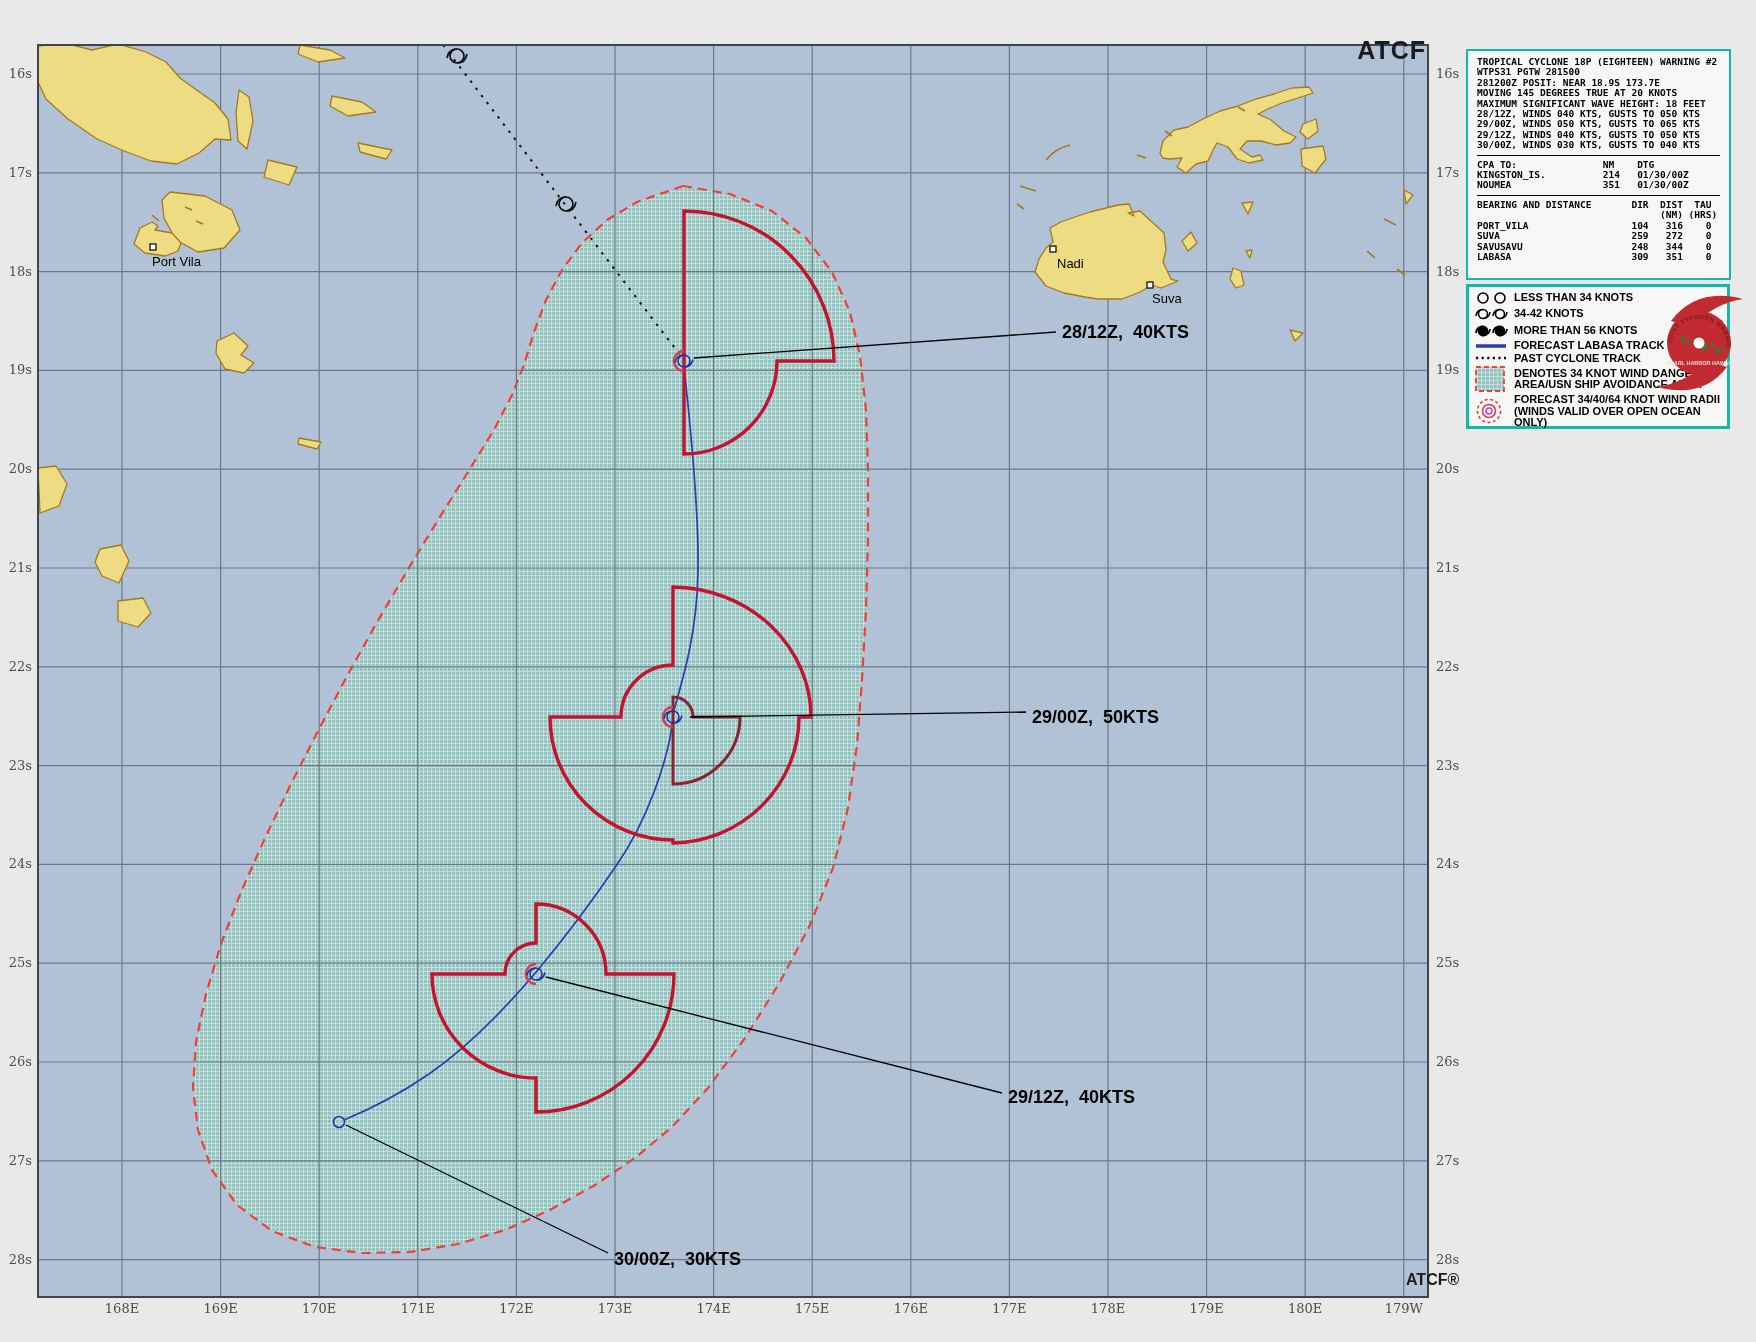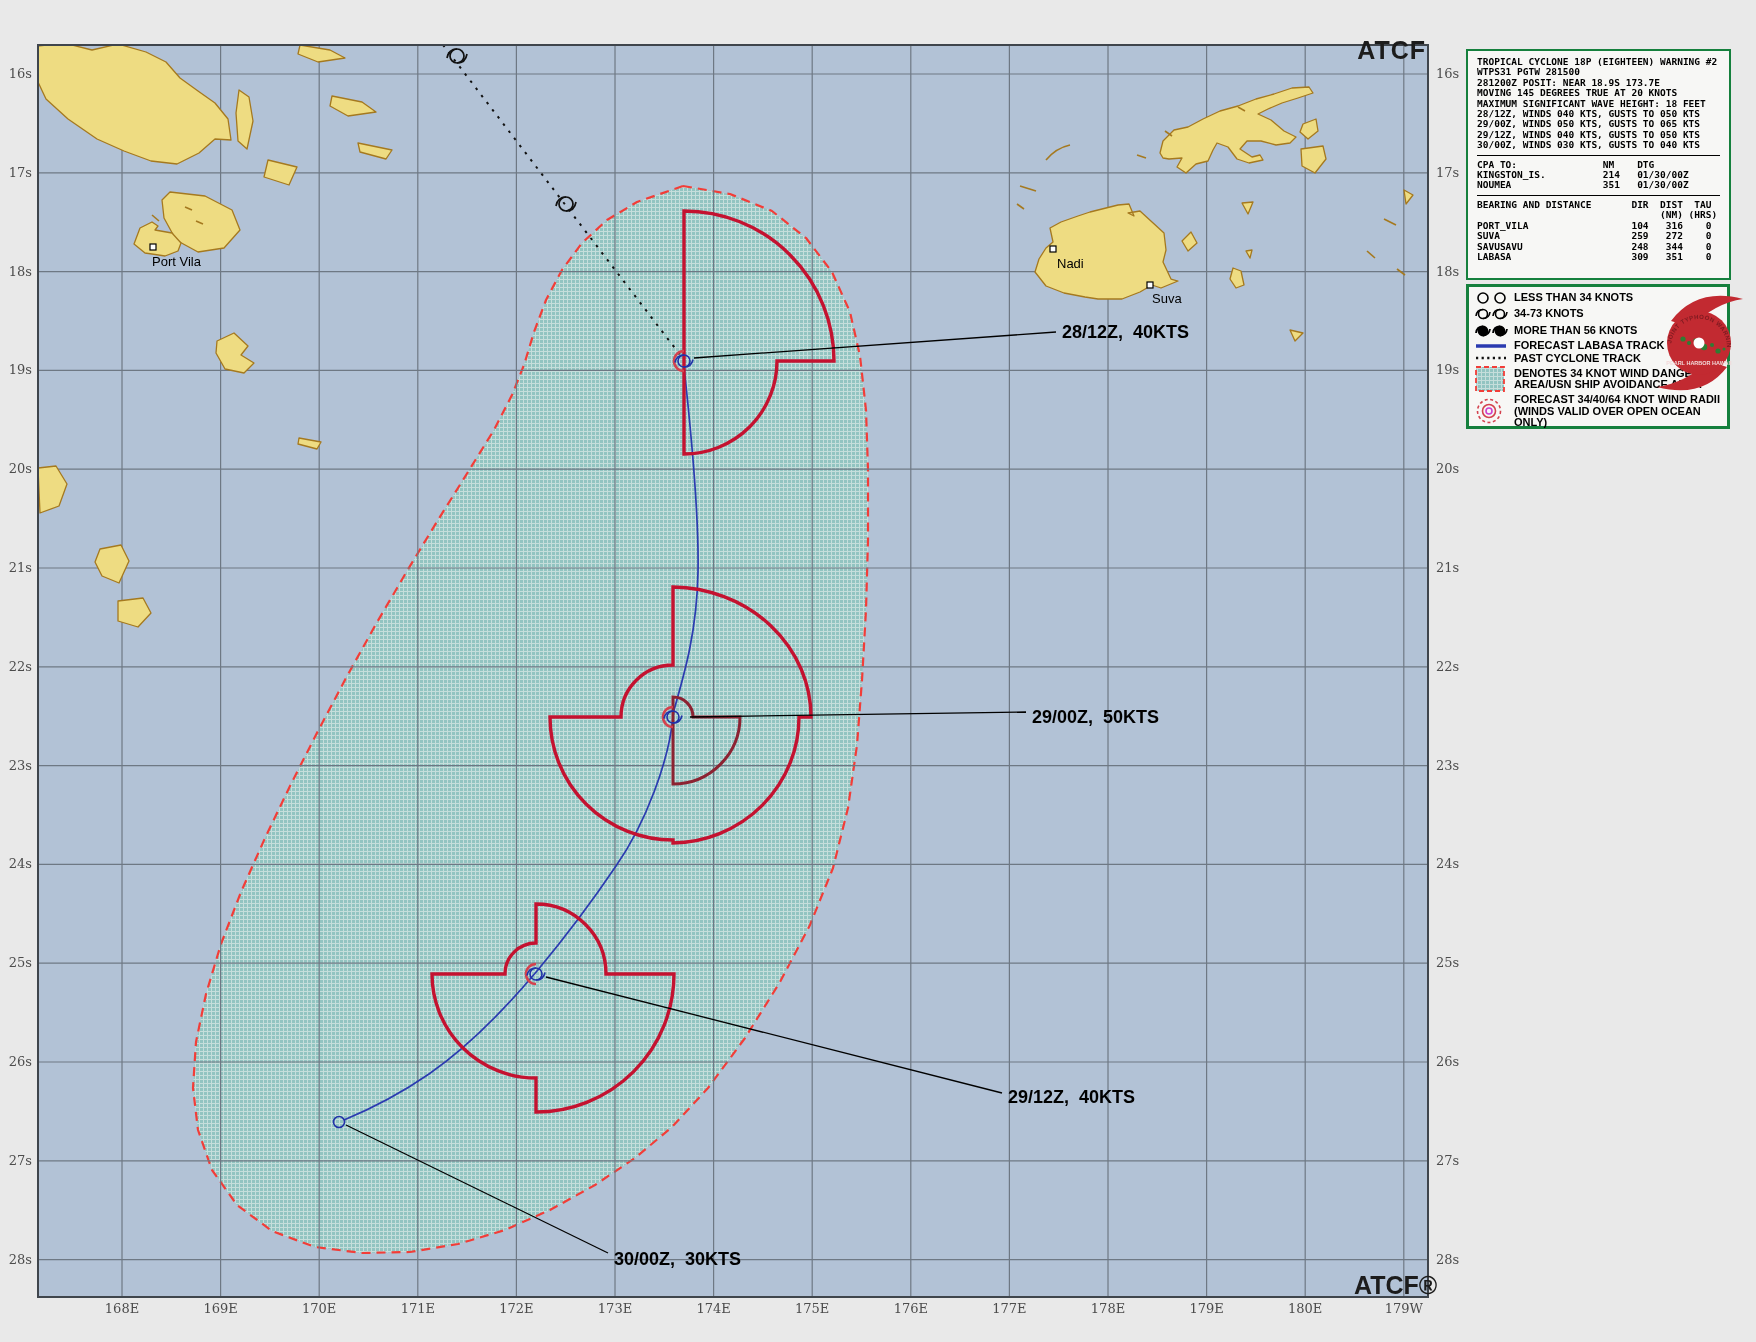--- a/index.html
+++ b/index.html
@@ -4,22 +4,22 @@
 <style>
   html,body{margin:0;padding:0;background:#e9e9e9;}
   #screen{position:relative;width:1756px;height:1342px;background:#e9e9e9;overflow:hidden;
           font-family:"Liberation Sans",sans-serif;}
   #mapsvg{position:absolute;left:0;top:0;}
   .axis-label{font-family:"DejaVu Serif",serif;font-size:13px;fill:#4c4c4c;}
   .city-label{font-family:"Liberation Sans",sans-serif;font-size:13px;fill:#000;}
   .pt-label{font-family:"Liberation Sans",sans-serif;font-size:18px;font-weight:bold;fill:#000;white-space:pre;}
   .corner-label{position:absolute;color:#1c1c1c;font-weight:bold;}
   #jtwc-label{left:1200px;top:36px;width:226px;text-align:right;font-size:25px;letter-spacing:1px;}
-  #atcf-label{left:1354px;top:1271px;font-size:25px;}
-  .panel{position:absolute;background:#f7f7f5;border:2px solid #15803d;box-sizing:border-box;}
+  #atcf-label{left:1406px;top:1271px;font-size:16px;}
+  .panel{position:absolute;background:#f7f7f5;border:2px solid #14b8a6;box-sizing:border-box;}
   #warning-box{left:1466px;top:49px;width:265px;height:231px;padding:6px 9px;}
   #warning-box pre{margin:0;font-family:"DejaVu Sans Mono",monospace;font-weight:bold;
                    font-size:9.5px;line-height:10.4px;color:#000;}
   #warning-box hr{border:0;border-top:1.5px solid #000;margin:4px 0;}
   #legend-box{left:1466px;top:284px;width:264px;height:145px;border-width:3px;padding:4px 0 0 5px;}
   .legend-row{display:flex;align-items:center;margin-bottom:1px;}
   .legend-sym{width:40px;flex:0 0 40px;display:flex;justify-content:flex-start;}
   .legend-text{font-size:11px;line-height:11.5px;font-weight:bold;color:#000;white-space:pre-line;}
   #seal{position:absolute;left:186px;top:4px;}
   .seal-arc-text{font-size:6px;font-weight:bold;fill:#7e1a20;letter-spacing:.5px;}
@@ -277,21 +277,21 @@
     <span class="legend-sym">
       <svg width="36" height="16" viewBox="0 0 36 16" fill="none" stroke="#000" stroke-width="1.6">
         <circle cx="9" cy="8" r="4.5"></circle>
             <path d="M9,3.5 C5,3.5 2.5,6 2,10"></path>
             <path d="M9,12.5 C13,12.5 15.5,10 16,6"></path>
         <circle cx="26" cy="8" r="4.5"></circle>
             <path d="M26,3.5 C22,3.5 19.5,6 19,10"></path>
             <path d="M26,12.5 C30,12.5 32.5,10 33,6"></path>
       </svg>
         </span>
-    <span class="legend-text">34-73 KNOTS</span>
+    <span class="legend-text">34-42 KNOTS</span>
   </div>
   <div class="legend-row">
     <span class="legend-sym">
       <svg width="36" height="16" viewBox="0 0 36 16" stroke="#000" stroke-width="1.8" fill="#000">
         <circle cx="9" cy="8" r="4.5"></circle>
             <path d="M9,3.5 C5,3.5 2.5,6 2,10" fill="none"></path>
             <path d="M9,12.5 C13,12.5 15.5,10 16,6" fill="none"></path>
         <circle cx="26" cy="8" r="4.5"></circle>
             <path d="M26,3.5 C22,3.5 19.5,6 19,10" fill="none"></path>
             <path d="M26,12.5 C30,12.5 32.5,10 33,6" fill="none"></path>

